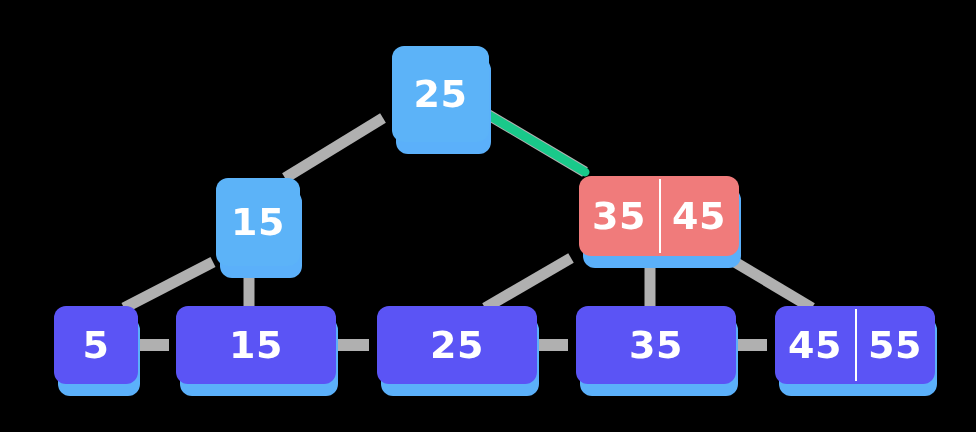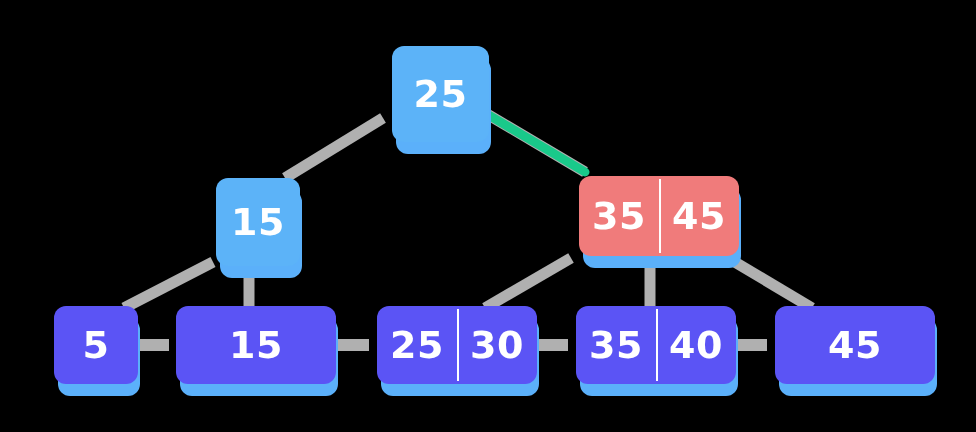--- a/index.html
+++ b/index.html
@@ -115,26 +115,25 @@
       <div class="node leaf" style="left: 45px; top: 306px; width: 84px; height: 78px;">
         <div class="cell">5</div>
       </div>
       <div class="node-shadow" style="left: 171px; top: 318px; width: 158px; height: 78px; background: rgb(91, 176, 250);"></div>
       <div class="node leaf" style="left: 167px; top: 306px; width: 160px; height: 78px;">
         <div class="cell">15</div>
       </div>
       <div class="node-shadow" style="left: 372px; top: 318px; width: 158px; height: 78px; background: rgb(91, 176, 250);"></div>
       <div class="node leaf" style="left: 368px; top: 306px; width: 160px; height: 78px;">
         <div class="cell">25</div>
-        <div class="cell">30</div>
       </div>
       <div class="node-shadow" style="left: 571px; top: 318px; width: 158px; height: 78px; background: rgb(91, 176, 250);"></div>
       <div class="node leaf" style="left: 567px; top: 306px; width: 160px; height: 78px;">
         <div class="cell">35</div>
-        <div class="cell">40</div>
       </div>
       <div class="node-shadow" style="left: 770px; top: 318px; width: 158px; height: 78px; background: rgb(91, 176, 250);"></div>
       <div class="node leaf" style="left: 766px; top: 306px; width: 160px; height: 78px;">
         <div class="cell">45</div>
+        <div class="cell">55</div>
       </div>
     </div>
 
 </div>
 
 </body></html>

